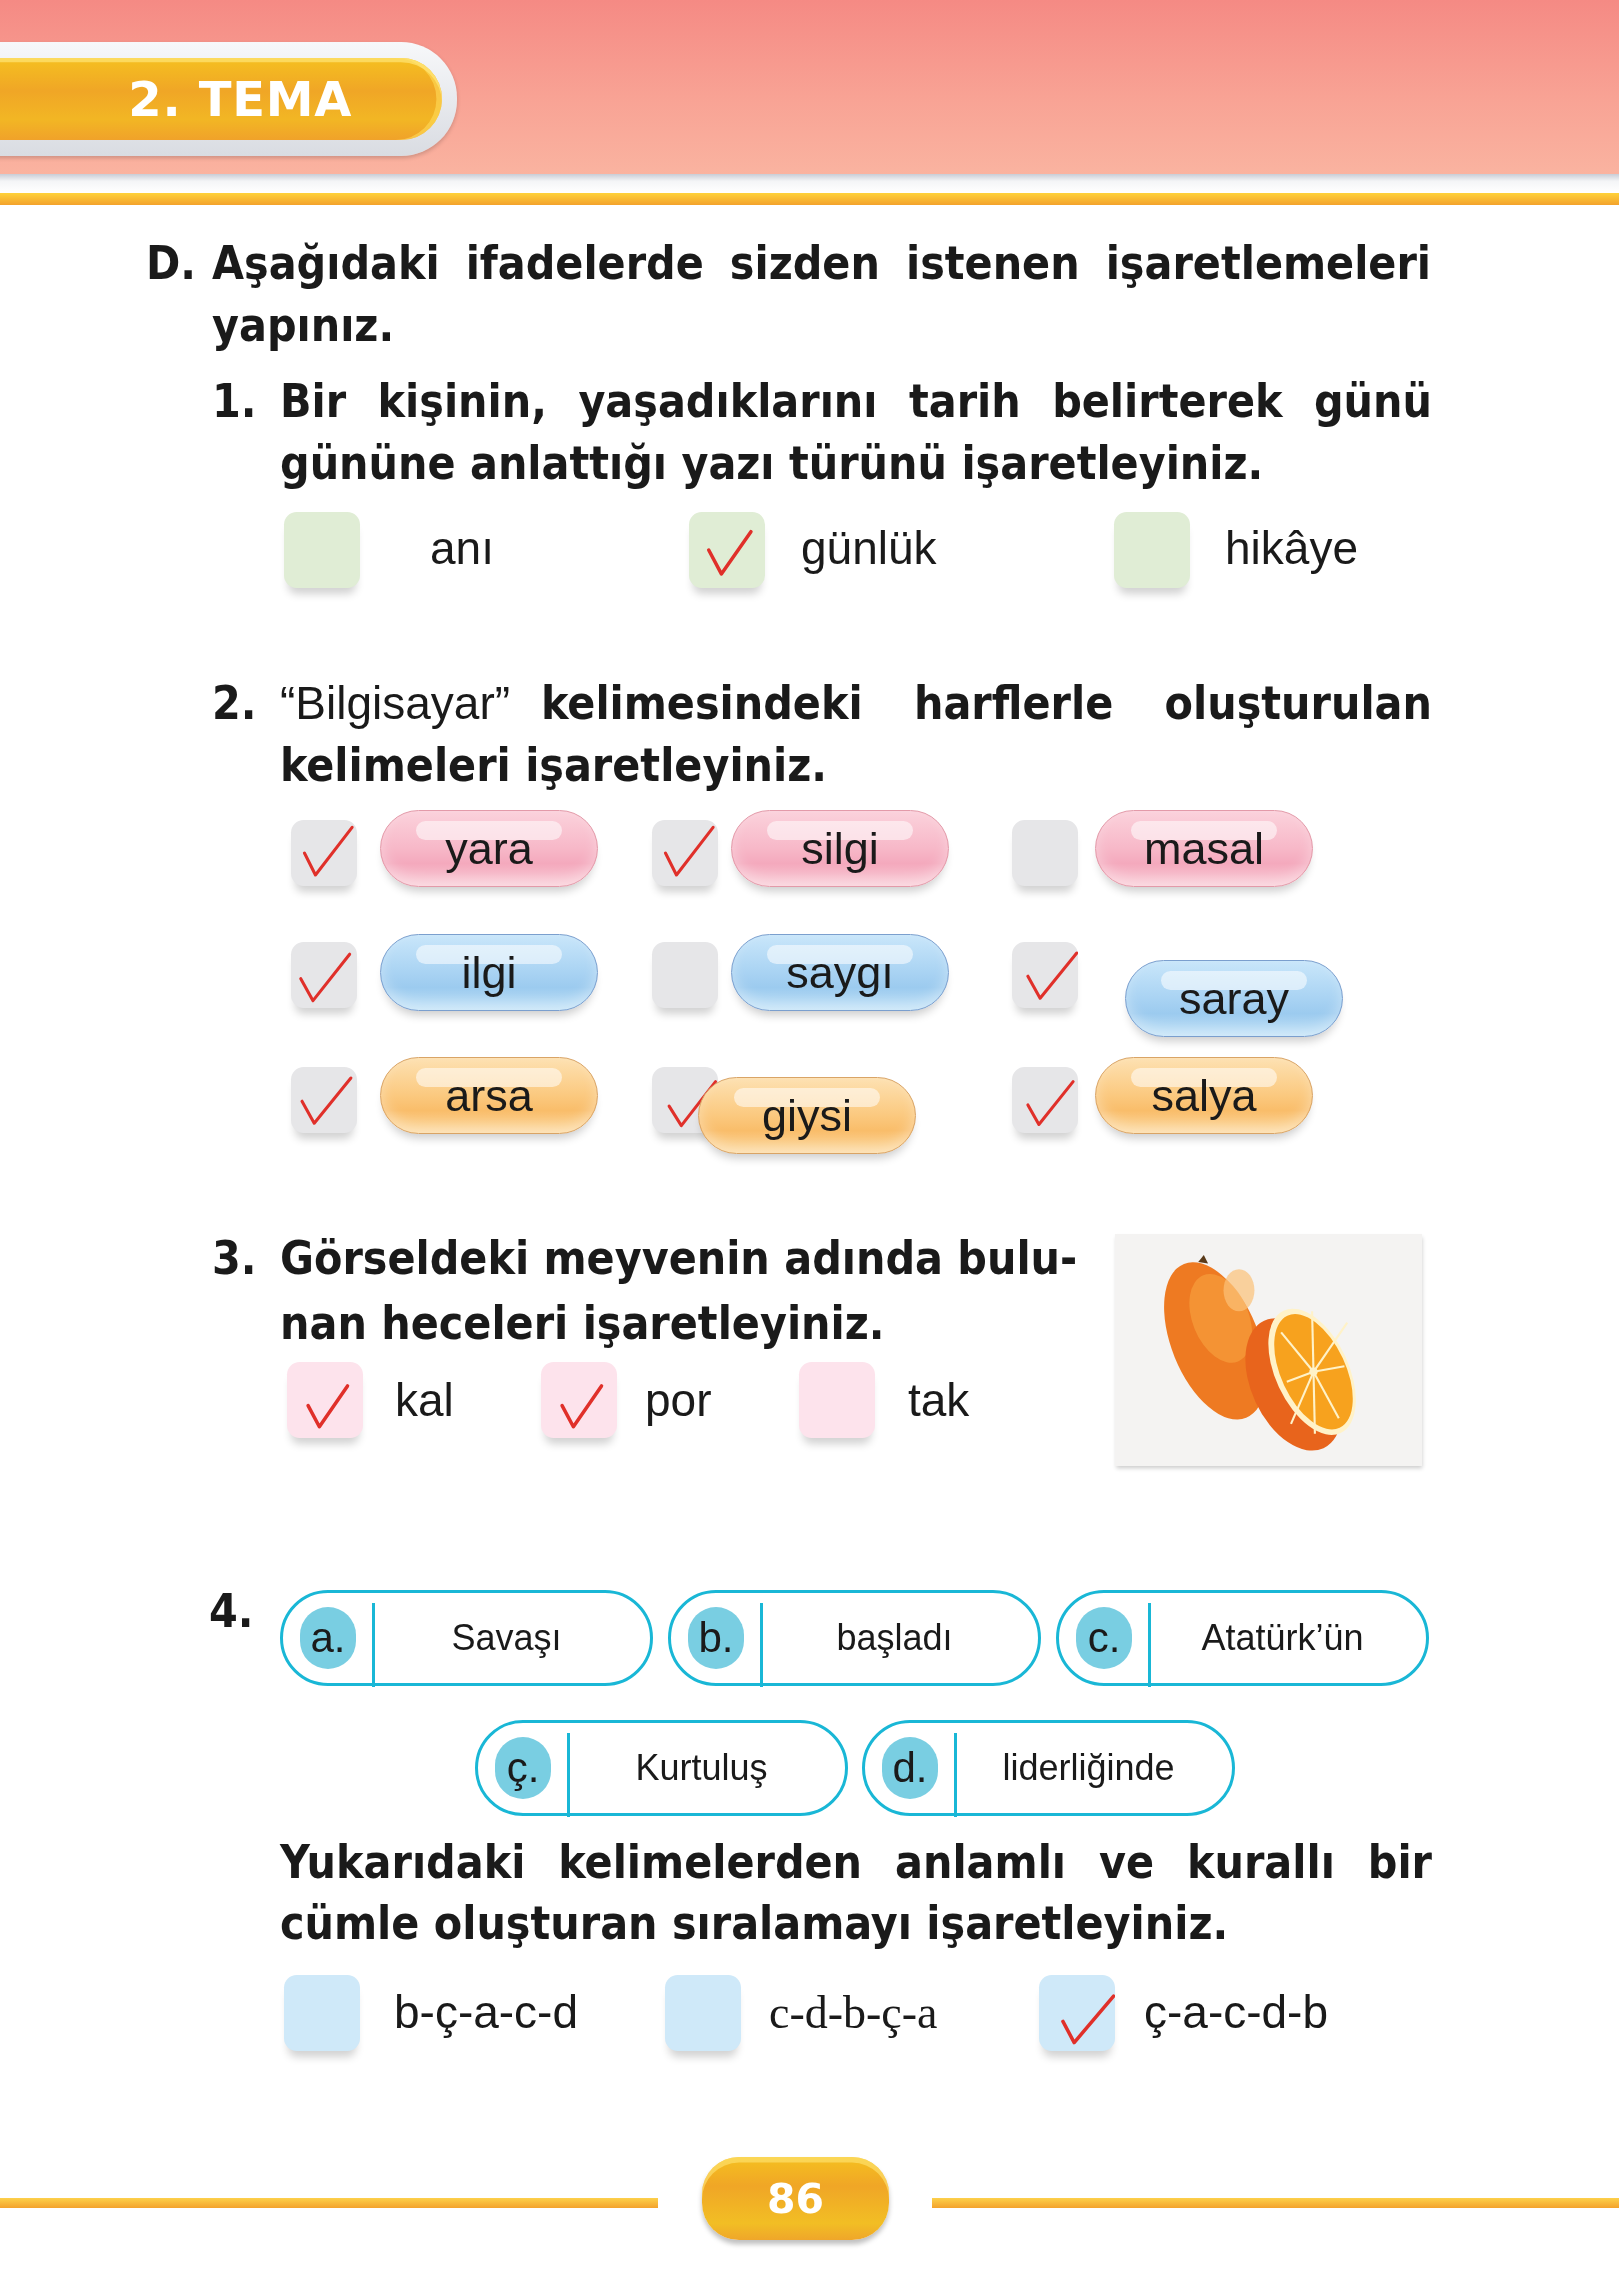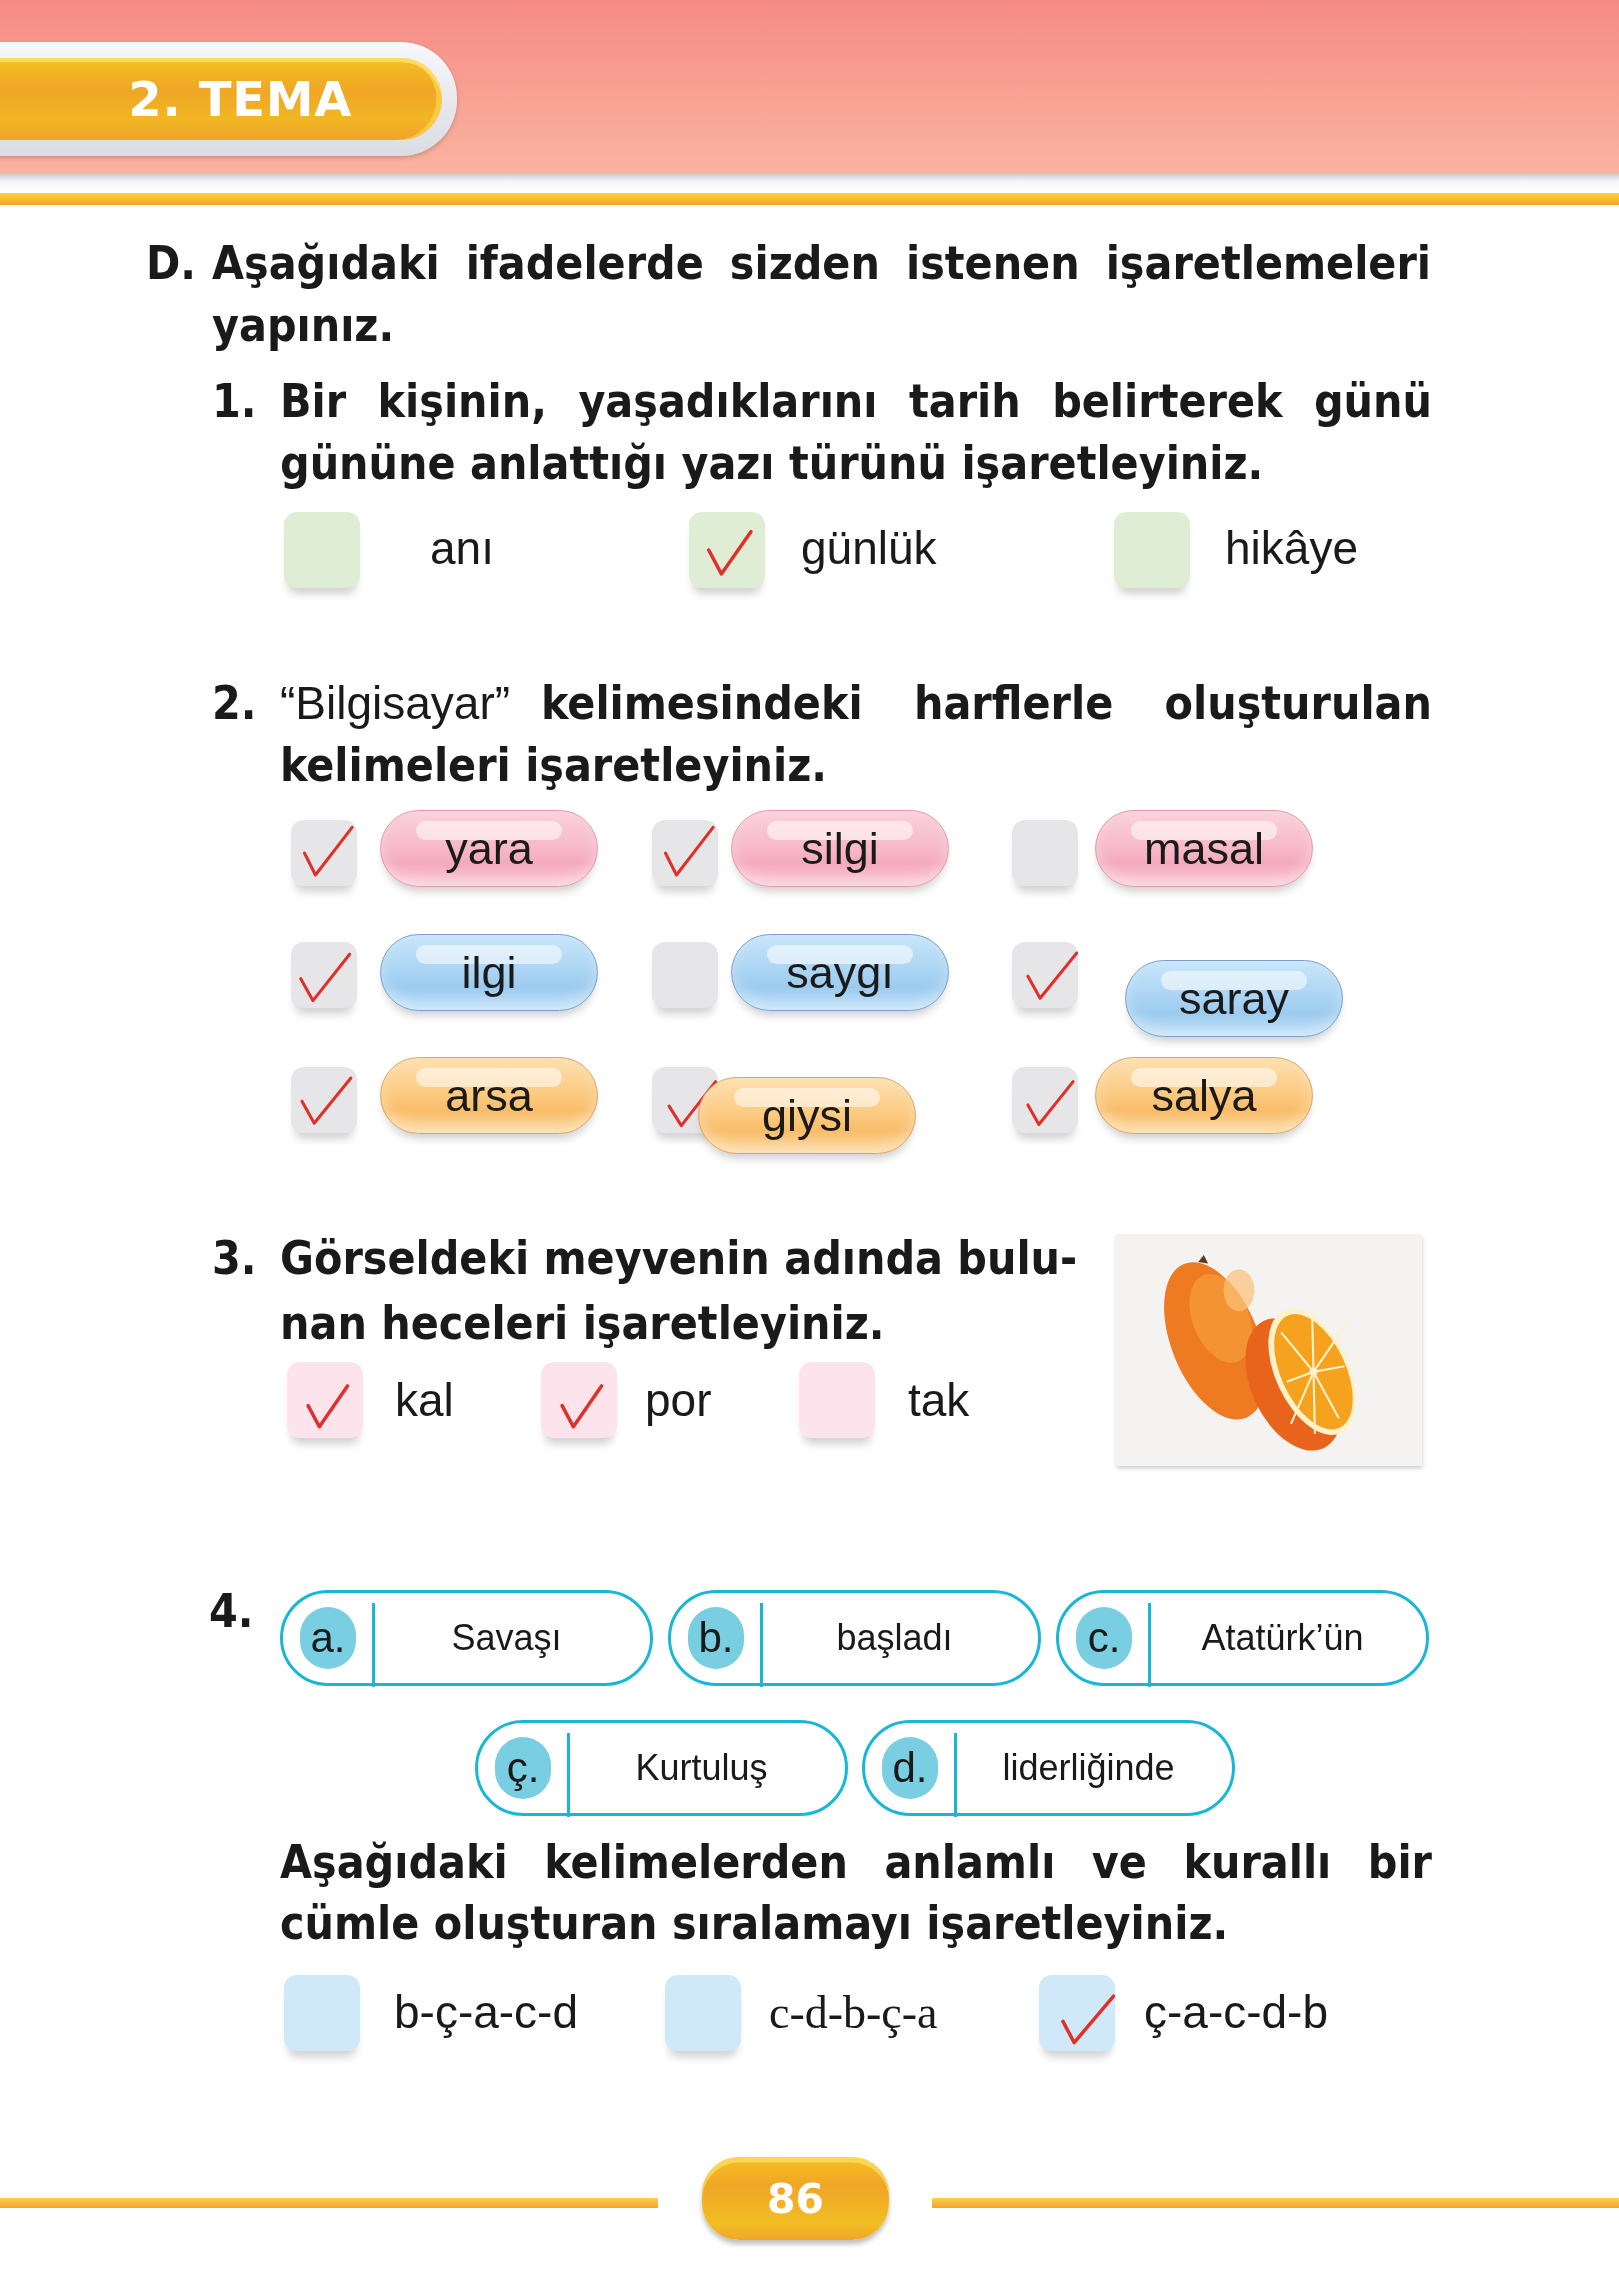--- a/index.html
+++ b/index.html
@@ -231,21 +231,21 @@
   <div class="letter">ç.</div>
   <div class="divider"></div>
   <div class="word">Kurtuluş</div>
 </div>
 <div class="chip" style="left:862px; top:1720px; width:373px;">
   <div class="letter">d.</div>
   <div class="divider"></div>
   <div class="word">liderliğinde</div>
 </div>
 
-<div class="txt bold justify" style="left:280px; top:1831px; width:1152px;">Aşağıdaki kelimelerden anlamlı ve kurallı bir</div>
+<div class="txt bold justify" style="left:280px; top:1831px; width:1152px;">Yukarıdaki kelimelerden anlamlı ve kurallı bir</div>
 <div class="txt bold" style="left:280px; top:1892px;">cümle oluşturan sıralamayı işaretleyiniz.</div>
 
 <div class="cb blue" style="left:284px; top:1975px;"></div>
 <div class="txt light" style="left:394px; top:1981px;">b-ç-a-c-d</div>
 <div class="cb blue" style="left:665px; top:1975px;"></div>
 <div class="txt light" style="left:769px; top:1981px;font-family:Liberation Serif, serif;">c-d-b-ç-a</div>
 <div class="cb blue" style="left:1039px; top:1975px;">
   <svg viewBox="0 0 108 108">
       <polyline points="34,66 50,96 106,30" fill="none" stroke="#e0302a" stroke-width="5" stroke-linejoin="round" stroke-linecap="round"></polyline>
     </svg>

